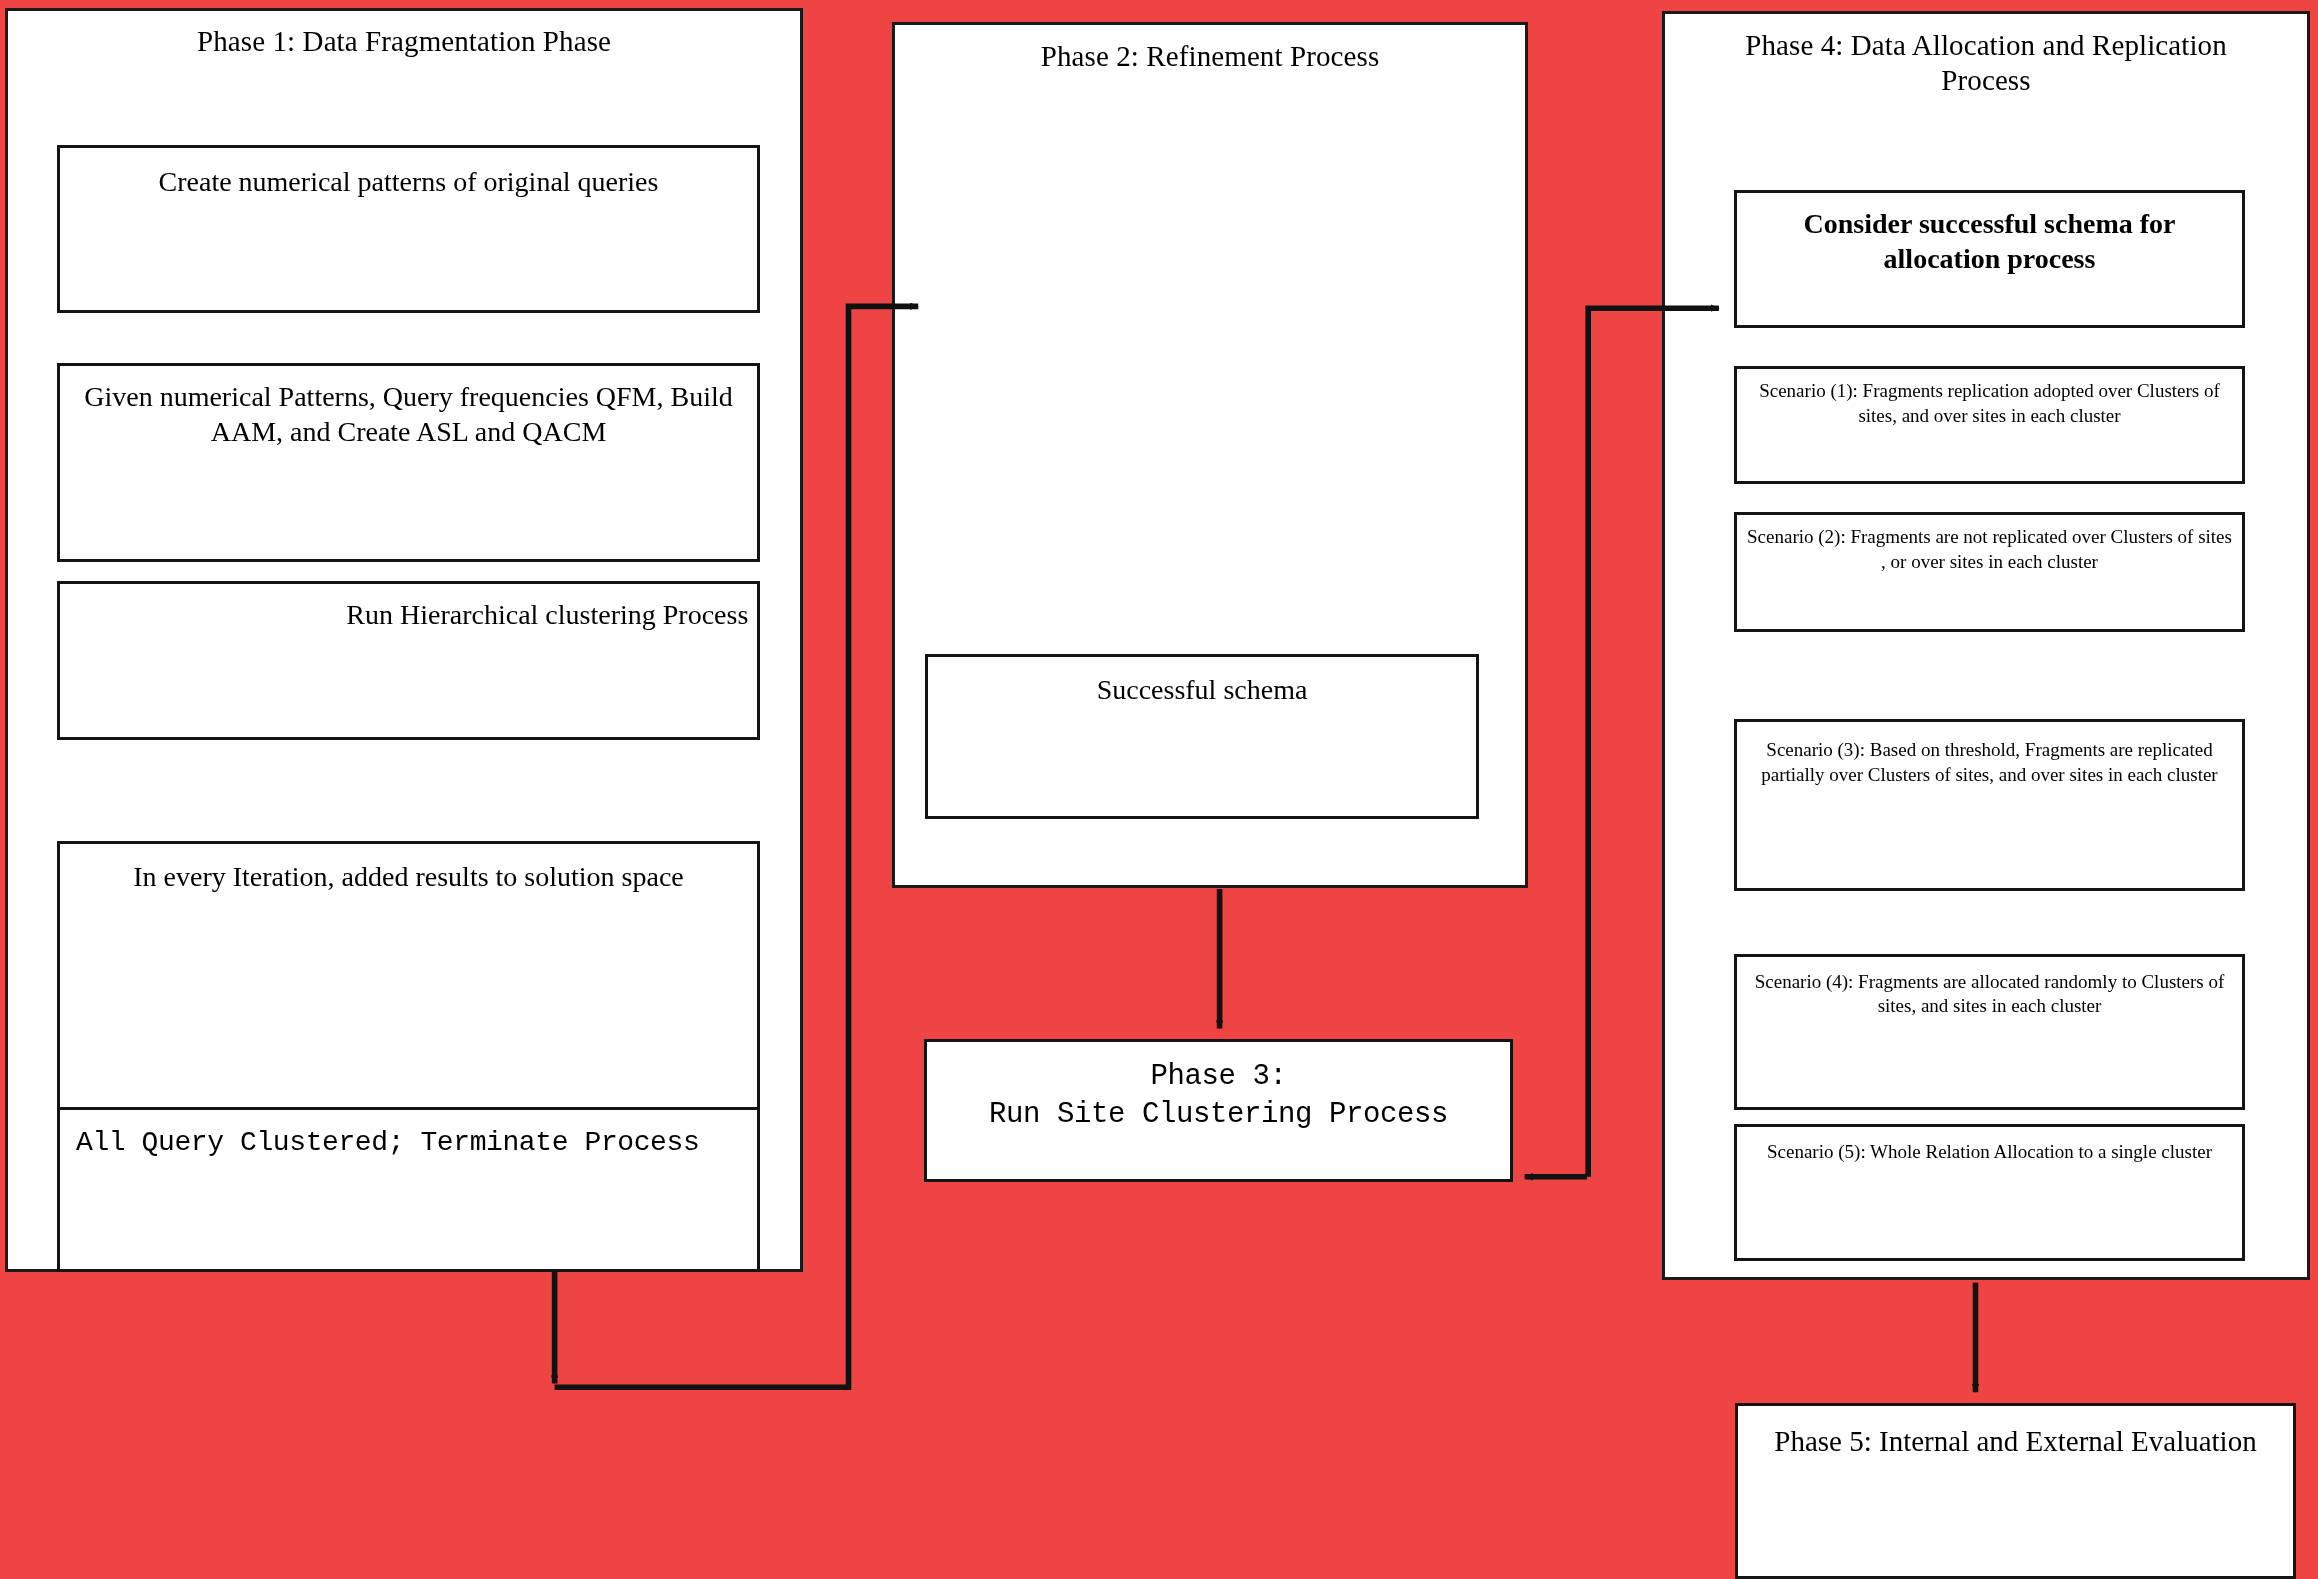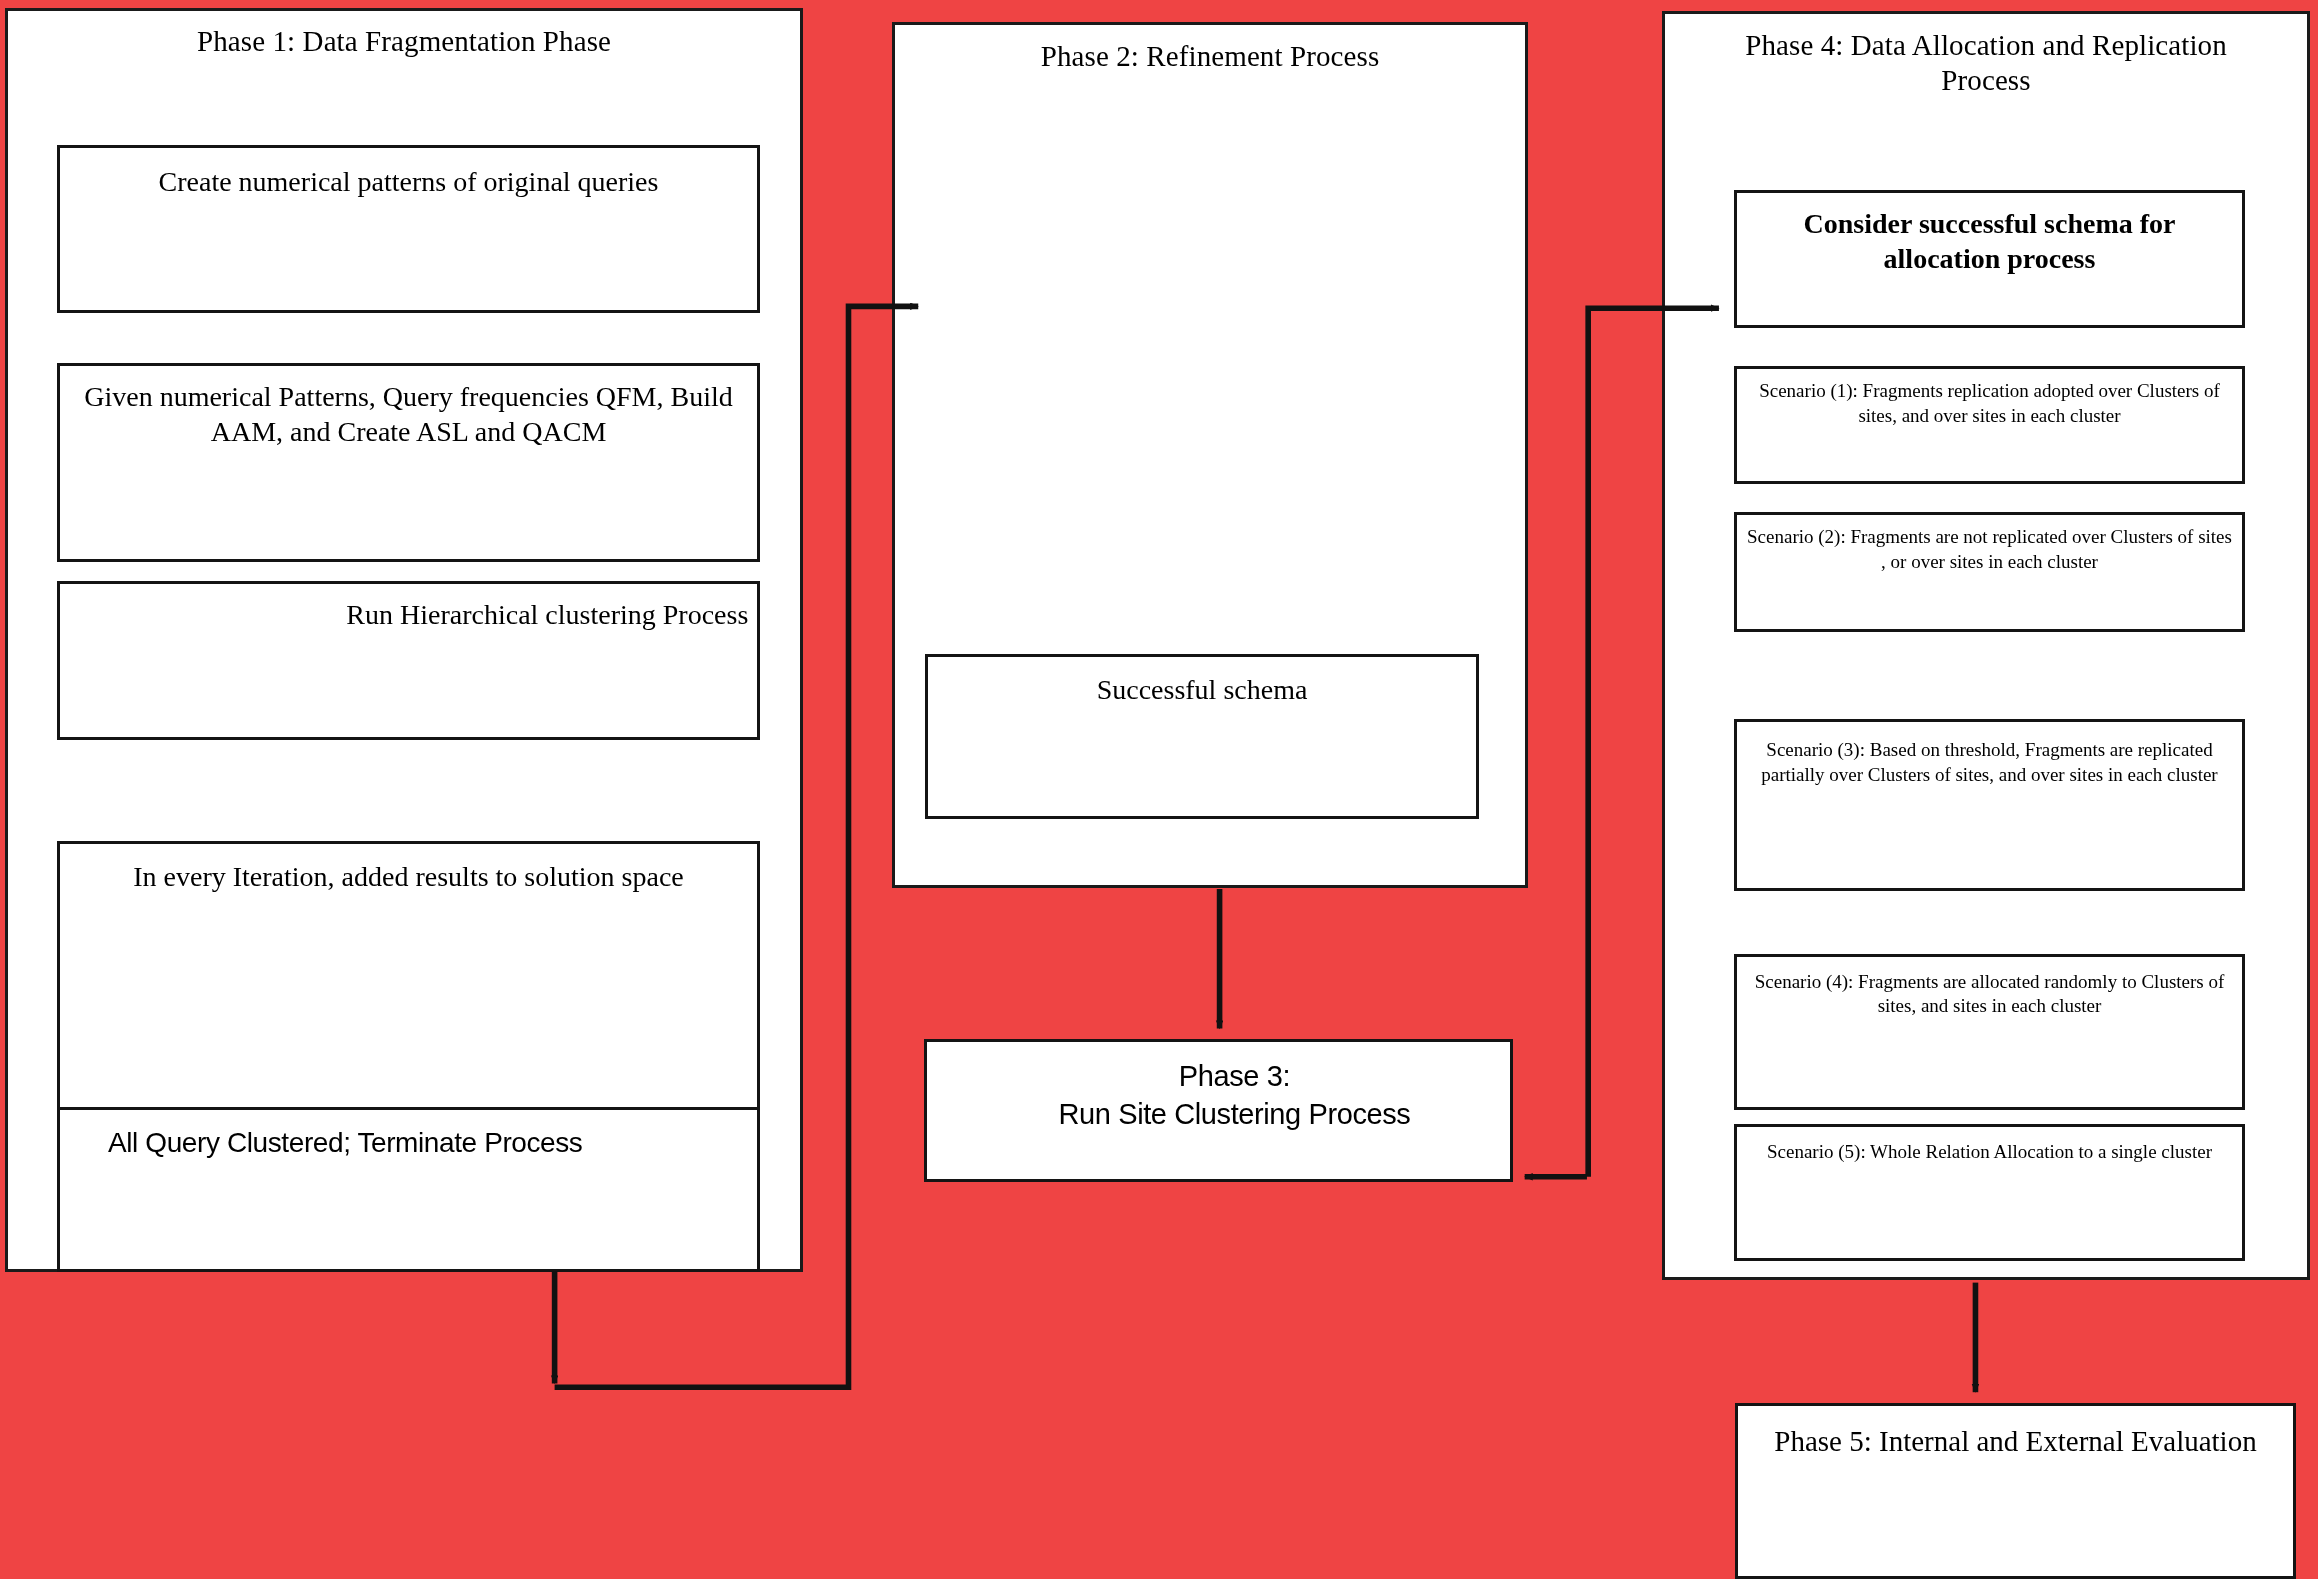--- a/index.html
+++ b/index.html
@@ -50,25 +50,24 @@
     line-height: 1.25;
     padding: 0 8.7px;
     box-sizing: border-box;
   }
   .step-box.small .step-text {
     font-size: 19px;
     line-height: 1.3;
   }
   
   .sans-cond {
-    font-family: Liberation Sans, sans-serif;
+    font-family: Liberation Mono, monospace;
     font-stretch: condensed;
     font-size: 29px;
     letter-spacing: -0.4px;
-    margin-left: 32px;
   }
   
   .standalone-box {
     position: absolute;
     border: 3.1px solid #141414;
     background: #ffffff;
     box-sizing: border-box;
   }
   .standalone-box .step-text {
     display: block;

